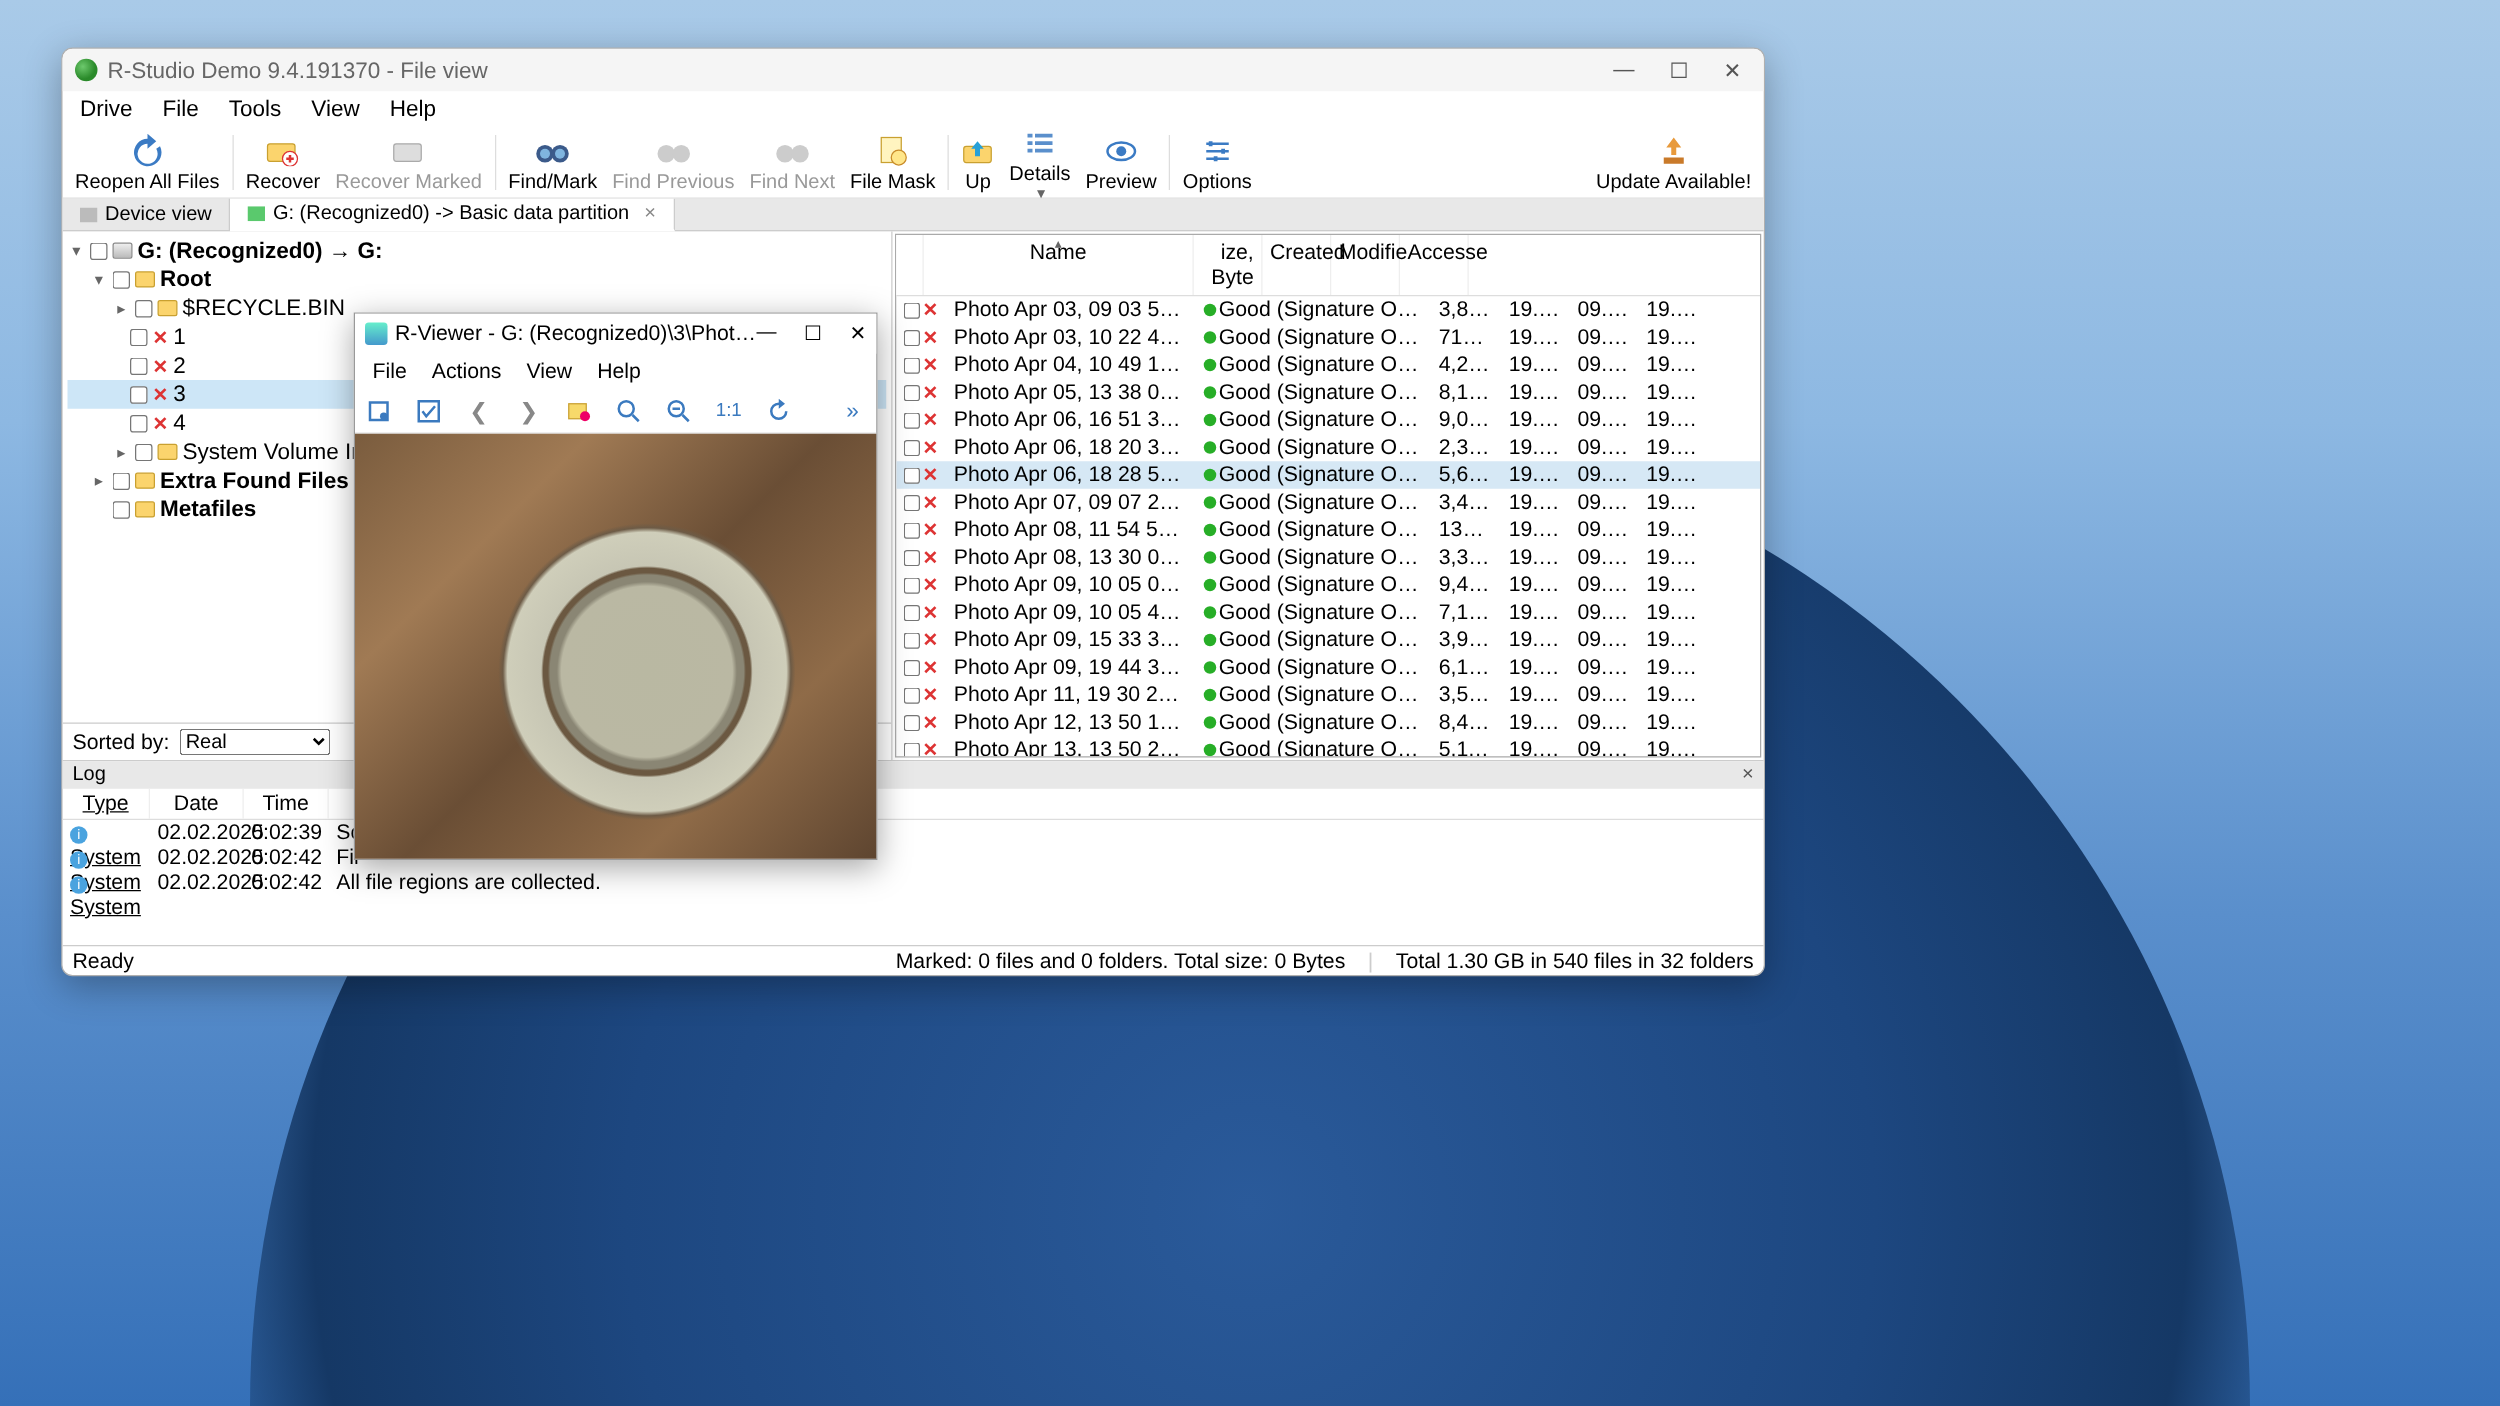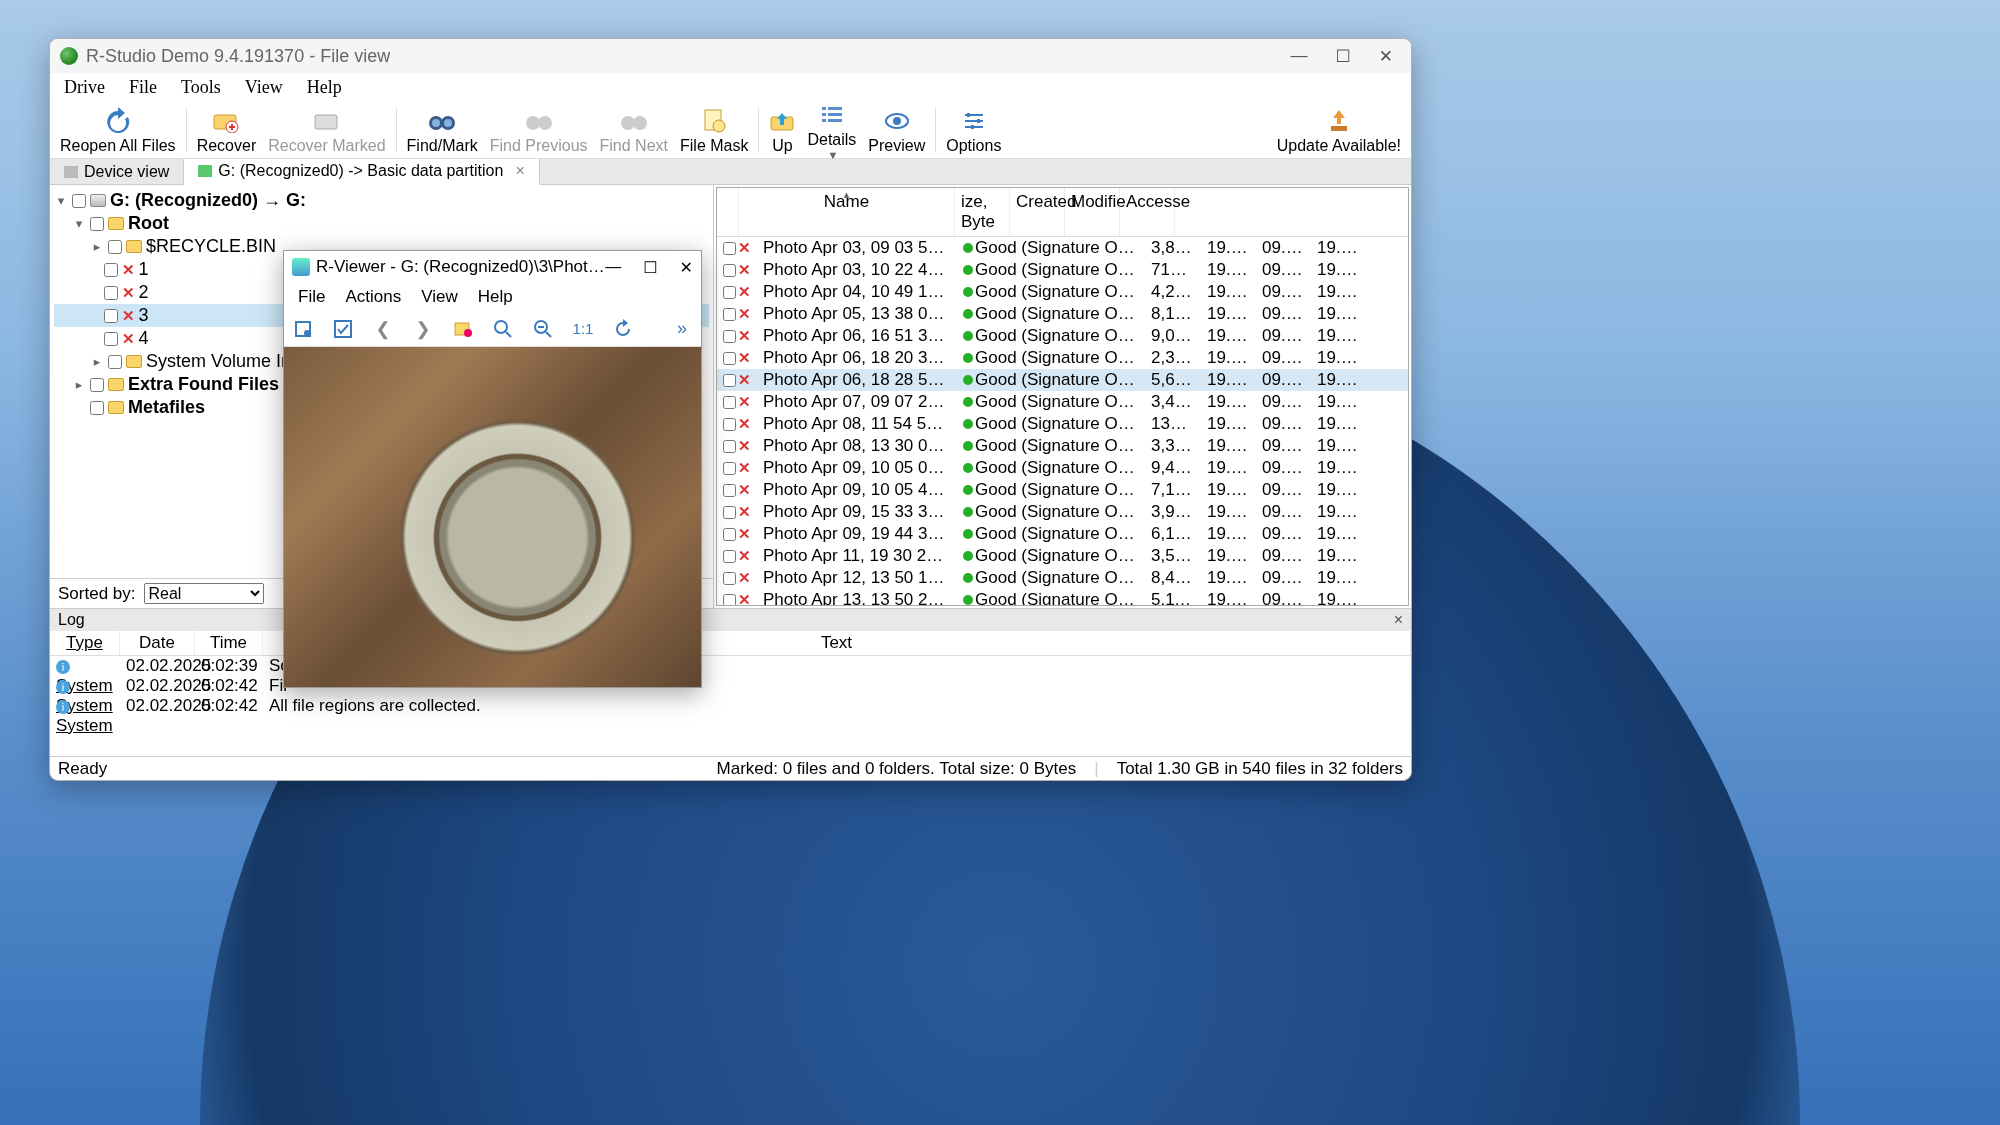--- a/index.html
+++ b/index.html
@@ -54,21 +54,21 @@
 .window-controls { display: flex; gap: 28px; margin-right: 8px; }
 .window-controls span { font-size: 17px; color: #555; cursor: pointer; }
 .menubar {
   height: 28px;
   display: flex;
   padding-left: 4px;
   gap: 4px;
   align-items: center;
   font-size: 18px;
 }
-.menubar span { padding: 2px 10px; cursor: pointer; font-family: Liberation Serif, serif; }
+.menubar span { padding: 2px 10px; cursor: pointer; }
 .toolbar {
   height: 58px;
   border-bottom: 1px solid #ddd;
   display: flex;
   align-items: center;
   padding: 0 4px;
 }
 .toolbar-btn {
   display: flex; flex-direction: column; align-items: center;
   padding: 2px 6px; cursor: pointer;
@@ -132,21 +132,21 @@
   display: flex;
   background: #fff;
   border-bottom: 1px solid #ddd;
   font-size: 17px;
 }
 .filelist-header > div { padding: 4px 6px; border-right: 1px solid #eee; }
 .col-check { width: 22px; }
 .col-name { width: 216px; text-align: center; position: relative; }
 .col-name .sort-arrow { font-size: 11px; color: #666; position:absolute; top:0; left:50%; transform:translateX(-50%);}
 .col-recov { width: 190px; }
-.col-size { width: 55px; text-align: left; }
+.col-size { width: 55px; text-align: right; }
 .col-date { width: 55px; }
 .filelist-body {
   flex: 1;
   overflow: hidden;
   font-size: 17px;
 }
 .file-row {
   display: flex;
   align-items: center;
   height: 22px;
@@ -692,21 +692,20 @@
 
   <div class="log-panel">
     <div class="log-title">
         <span>Log</span>
         <span class="log-close">×</span>
       </div>
     <div class="log-header">
       <div class="log-type">Type</div>
       <div class="log-date">Date</div>
       <div class="log-time">Time</div>
-      <div class="log-text">Text</div>
     </div>
     <div class="log-body" id="log-body">
         <div class="log-row">
           <div class="log-type"><span class="info-icon">i</span>System</div>
           <div class="log-date">02.02.2025</div>
           <div class="log-time">0:02:39</div>
           <div class="log-text" style="text-align:left">So</div>
         </div>
         <div class="log-row">
           <div class="log-type"><span class="info-icon">i</span>System</div>

